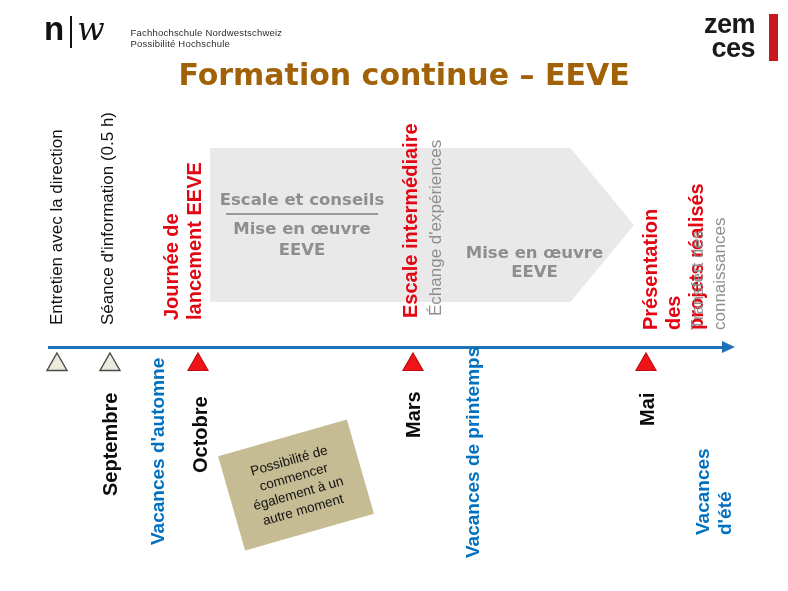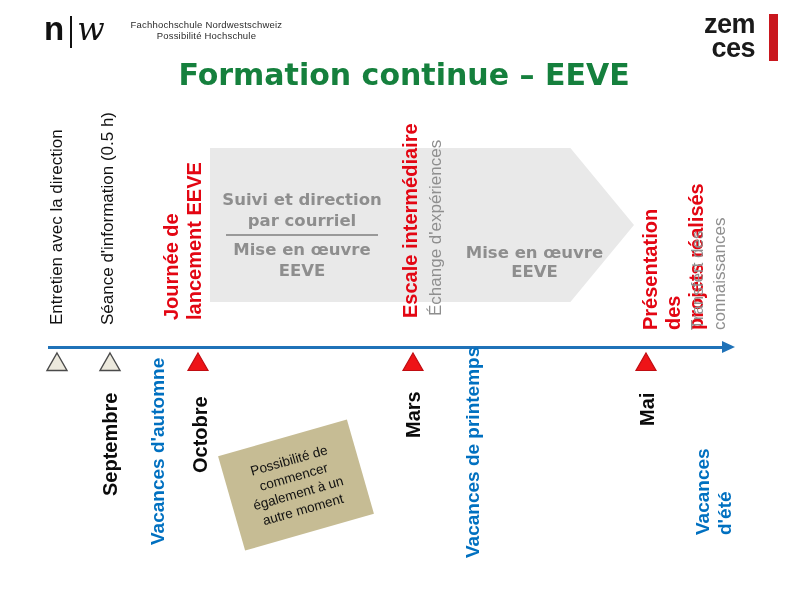--- a/index.html
+++ b/index.html
@@ -5,28 +5,28 @@
   html,body{margin:0;padding:0;background:#888;}
   #slide{
     position:relative;width:788px;height:591px;background:#ffffff;
     font-family:"Liberation Sans",sans-serif;overflow:hidden;margin:0 auto;
   }
   
   #fhnw-logo{position:absolute;left:44px;top:14px;display:flex;align-items:flex-start;}
   #fhnw-n{font-weight:700;font-size:33px;line-height:30px;color:#111;font-family:"Liberation Sans",sans-serif;}
   #fhnw-bar{width:2px;height:32px;background:#111;margin:2px 5px 0 6px;}
   #fhnw-w{font-style:italic;font-size:32px;line-height:30px;color:#111;font-family:"DejaVu Serif",serif;}
-  #fhnw-text{margin-left:26px;margin-top:5px;font-size:9.5px;line-height:11px;color:#2b2b2b;letter-spacing:.2px;text-align:center;}
+  #fhnw-text{margin-left:26px;margin-top:13px;font-size:9.5px;line-height:11px;color:#2b2b2b;letter-spacing:.2px;}
   #zem-logo{position:absolute;left:704px;top:12px;display:flex;}
   #zem-text{font-weight:700;font-size:27px;line-height:24px;color:#1a1a1a;text-align:right;letter-spacing:-.5px;}
   #zem-bar{width:9px;height:47px;background:#c9171e;margin-left:14px;margin-top:2px;}
   
   #title{position:absolute;left:0;right:0;top:57px;text-align:center;
     font-family:"DejaVu Sans","Liberation Sans",sans-serif;
-    font-weight:700;font-size:30px;color:#15803d;margin-left:20px;}
+    font-weight:700;font-size:30px;color:#a16207;margin-left:20px;}
   
   #process-arrow{position:absolute;left:210px;top:148px;width:424px;height:154px;background:#e9e9e9;
     clip-path:polygon(0 0,85% 0,100% 50%,85% 100%,0 100%);}
   #suivi-block{position:absolute;left:212px;top:189px;width:180px;text-align:center;
     font-family:"DejaVu Sans","Liberation Sans",sans-serif;font-weight:700;font-size:16.5px;line-height:21px;color:#8e8e8e;}
   #suivi-underline{border:none;border-top:2px solid #999;width:152px;margin:3px auto 3px auto;}
   #mise-right{position:absolute;left:442px;top:243px;width:185px;text-align:center;
     font-family:"DejaVu Sans","Liberation Sans",sans-serif;font-weight:700;font-size:16.5px;color:#8e8e8e;}
   
   .vlabel{position:absolute;transform:rotate(-90deg);transform-origin:0 0;
@@ -63,22 +63,21 @@
   <div id="zem-logo">
     <div id="zem-text" style="white-space:pre-line">zem
 ces</div>
     <div id="zem-bar"></div>
   </div>
 
   <div id="title">Formation continue – EEVE</div>
 
   <div id="process-arrow"></div>
   <div id="suivi-block">
-    <div>Suivi et direction</div>
-    <div>par courriel</div>
+    <div>Escale et conseils</div>
     <hr id="suivi-underline">
     <div>Mise en œuvre EEVE</div>
   </div>
   <div id="mise-right">Mise en œuvre EEVE</div>
 
   <div class="vlabel" style="left:46px;top:325px;">Entretien avec la direction</div>
   <div class="vlabel" style="left:97px;top:325px;">Séance d'information (0.5 h)</div>
   <div class="vlabel red" style="left:160px;top:320px;">Journée de
 lancement EEVE</div>
   <div class="vlabel red" style="left:399px;top:318px;">Escale intermédiaire</div>

